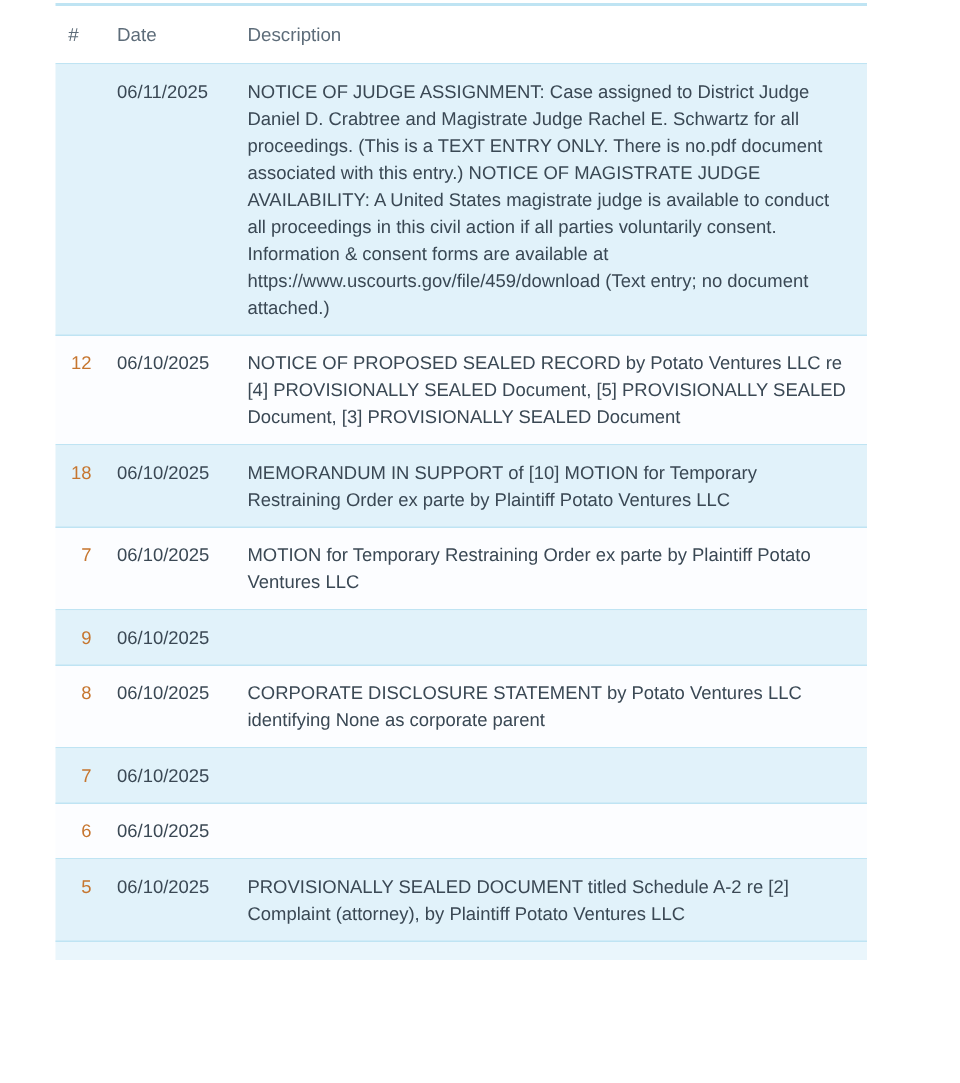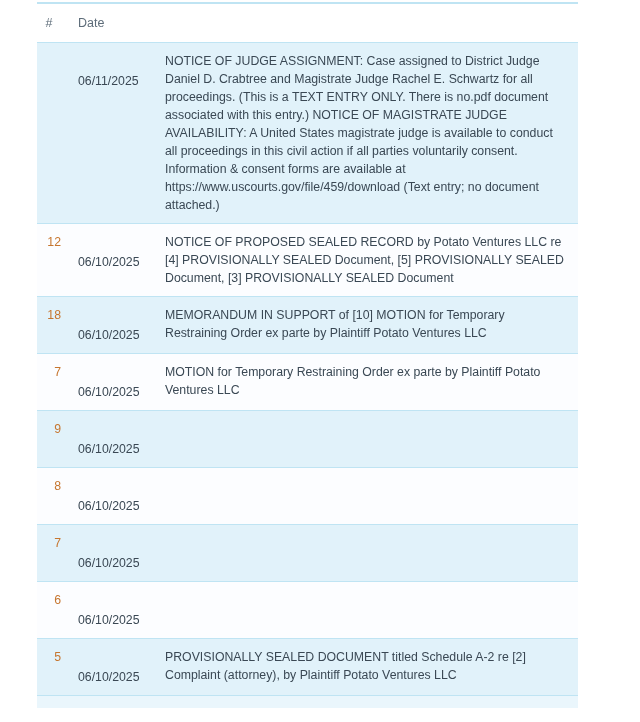--- a/index.html
+++ b/index.html
@@ -59,39 +59,39 @@
   .row-alt { background: var(--row-alt-bg); }
   .row-plain { background: var(--row-bg); }
   .cell-num {
     text-align: right;
     font-weight: 400;
     color: var(--accent-number);
   }
   .cell-date {
     white-space: nowrap;
     color: var(--body-text);
-    margin-top: 20px;
   }
   .cell-desc {
     color: var(--body-text);
     word-wrap: break-word;
   }
   .partial-row {
     height: 12px;
     background: var(--partial-bg);
   }
 </style>
 </head>
 <body>
 
 <div class="page">
   <div class="table">
     <div class="grid-row header-row">
       <div class="header-cell h-num">#</div>
       <div class="header-cell">Date</div>
+      <div class="header-cell">Description</div>
     </div>
     <div id="rows">
         <div class="grid-row row row-alt">
     <div class="cell-num"></div>
     <div class="cell-date">06/11/2025</div>
     <div class="cell-desc">NOTICE OF JUDGE ASSIGNMENT: Case assigned to District Judge Daniel D. Crabtree and Magistrate Judge Rachel E. Schwartz for all proceedings. (This is a TEXT ENTRY ONLY. There is no.pdf document associated with this entry.) NOTICE OF MAGISTRATE JUDGE AVAILABILITY: A United States magistrate judge is available to conduct all proceedings in this civil action if all parties voluntarily consent. Information &amp; consent forms are available at https://www.uscourts.gov/file/459/download (Text entry; no document attached.)</div>
   </div>
         <div class="grid-row row row-plain">
     <div class="cell-num">12</div>
     <div class="cell-date">06/10/2025</div>
@@ -107,20 +107,21 @@
     <div class="cell-date">06/10/2025</div>
     <div class="cell-desc">MOTION for Temporary Restraining Order ex parte by Plaintiff Potato Ventures LLC</div>
   </div>
         <div class="grid-row row row-alt">
     <div class="cell-num">9</div>
     <div class="cell-date">06/10/2025</div>
   </div>
         <div class="grid-row row row-plain">
     <div class="cell-num">8</div>
     <div class="cell-date">06/10/2025</div>
+    <div class="cell-desc">CORPORATE DISCLOSURE STATEMENT by Potato Ventures LLC identifying None as corporate parent</div>
   </div>
         <div class="grid-row row row-alt">
     <div class="cell-num">7</div>
     <div class="cell-date">06/10/2025</div>
   </div>
         <div class="grid-row row row-plain">
     <div class="cell-num">6</div>
     <div class="cell-date">06/10/2025</div>
   </div>
         <div class="grid-row row row-alt">

